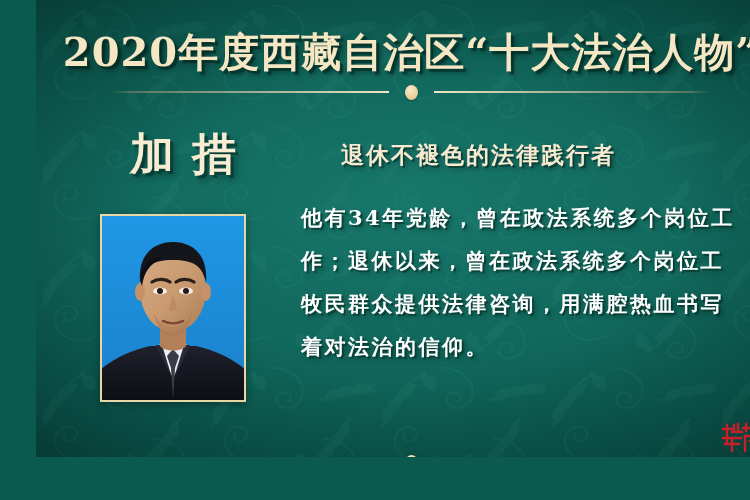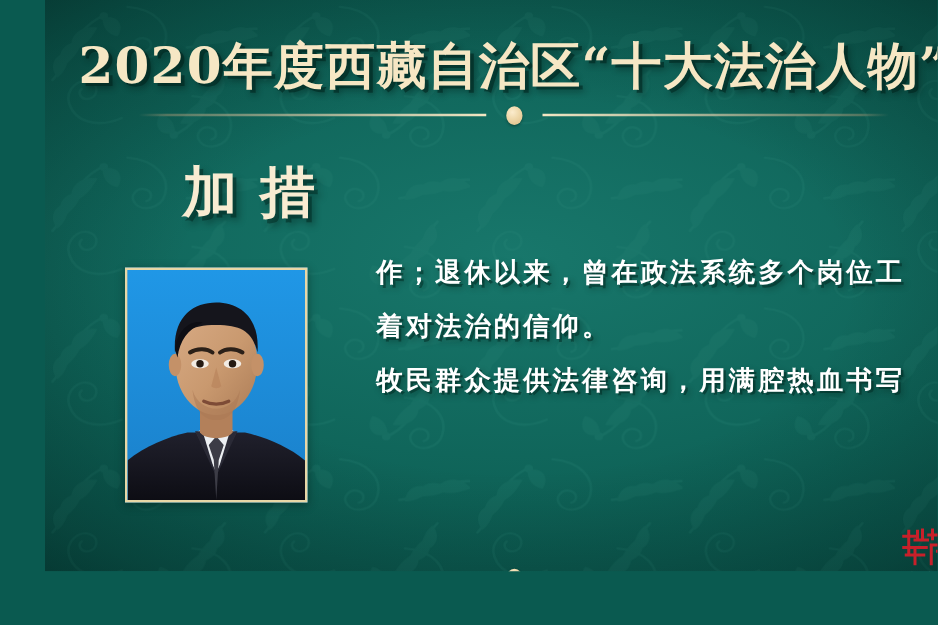--- a/index.html
+++ b/index.html
@@ -66,21 +66,21 @@
     width:13px;height:15px;margin:0 16px;flex:0 0 auto;
     border-radius:50%;
     background:radial-gradient(circle at 38% 32%, #fbeccd 0%, #eed7a8 45%, #dcbc86 100%);
     box-shadow:0 1px 2px rgba(0,30,24,.45);
   }
   .divider-top{top:85px;}
   .divider-bottom{top:455px;}
 
   
   .name{
-    position:absolute;left:48px;top:125px;width:230px;
+    position:absolute;left:32px;top:125px;width:230px;
     text-align:center;
     font-family:"DejaVu Serif","Liberation Serif",serif;
     font-weight:bold;
     font-size:44px;
     letter-spacing:18px;
     text-indent:18px;
     color:#f8ecd2;
     text-shadow:3px 3px 0 rgba(0,38,30,.5), 5px 5px 6px rgba(0,25,20,.4);
     white-space:nowrap;
   }
@@ -180,20 +180,21 @@
   <div class="title">2020年度西藏自治区“十大法治人物”</div>
 
   <div class="divider divider-top">
     <span class="rule left"></span>
     <span class="bead"></span>
     <span class="rule right"></span>
   </div>
 
   <div class="name">加措</div>
 
+  <div class="subtitle">退休不褪色的法律践行者</div>
 
   <div class="photo-frame">
     <div class="photo">
       <svg viewBox="0 0 142 184" preserveAspectRatio="none" xmlns="http://www.w3.org/2000/svg">
         <defs>
           <linearGradient id="skin" x1="0" y1="0" x2="1" y2="1">
             <stop offset="0%" stop-color="#d8ab85"></stop>
             <stop offset="55%" stop-color="#c9996f"></stop>
             <stop offset="100%" stop-color="#ad7d57"></stop>
           </linearGradient>
@@ -238,23 +239,24 @@
         <path d="M71,78 L67,93 C69,95 73,95 75,93 Z" fill="#b9865e" opacity=".75"></path>
 
         <path d="M61,105 C67,108 75,108 81,105" stroke="#7d4b36" stroke-width="2.6" fill="none" stroke-linecap="round"></path>
 
         <path d="M52,96 C58,116 84,116 90,96 C88,114 80,120 71,120 C62,120 54,114 52,96 Z" fill="#a9785380"></path>
       </svg>
     </div>
   </div>
 
   <div class="bio">
+    <div class="bio-line">他有34年党龄，曾在政法系统多个岗位工</div>
     <div class="bio-line">作；退休以来，曾在政法系统多个岗位工</div>
+    <div class="bio-line">牧民群众提供法律咨询，用满腔热血书写</div>
     <div class="bio-line">着对法治的信仰。</div>
-    <div class="bio-line">牧民群众提供法律咨询，用满腔热血书写</div>
   </div>
 
   <div class="divider divider-bottom">
     <span class="rule left"></span>
     <span class="bead"></span>
     <span class="rule right"></span>
   </div>
 
   <div class="logo">
     <svg class="logo-mark" viewBox="0 0 44 32" xmlns="http://www.w3.org/2000/svg">

